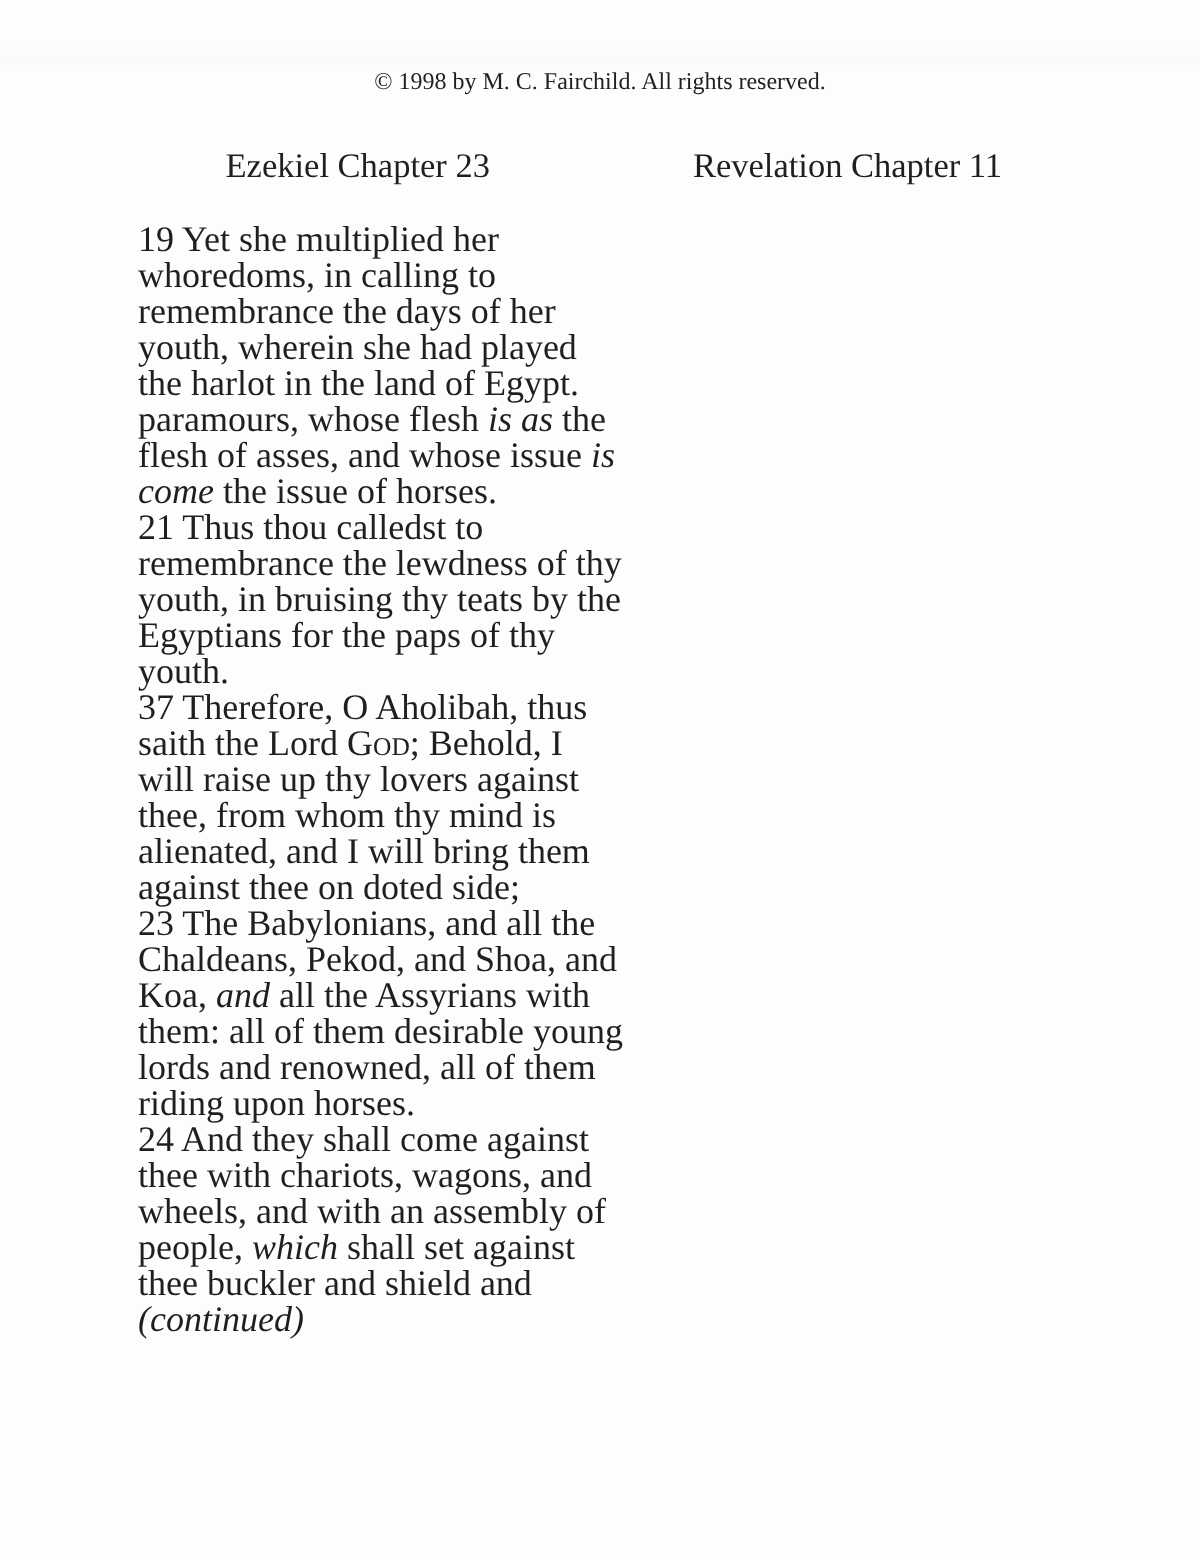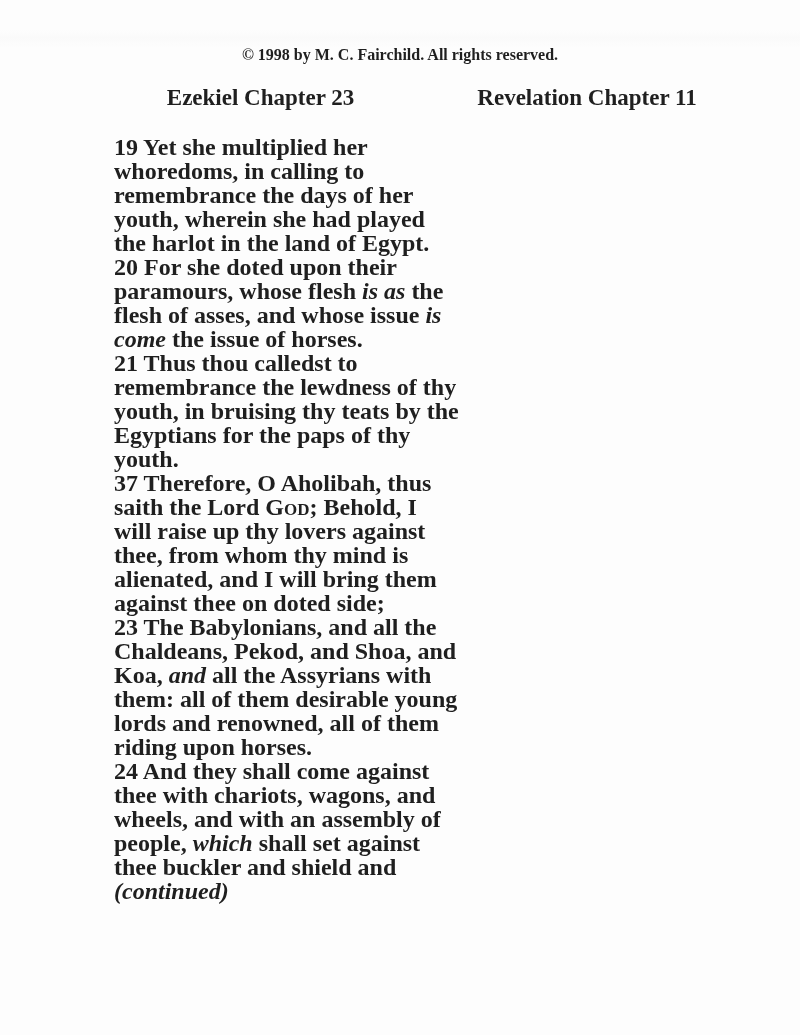--- a/index.html
+++ b/index.html
@@ -14,32 +14,30 @@
     
     background-image: linear-gradient(
       to bottom,
       #fdfdfd 0px, #fdfdfd 30px,
       #fafafa 38px, #fdfdfd 48px,
       #fdfdfd 1035px
     );
     font-family: "Liberation Serif", "DejaVu Serif", serif;
     color: #1f1f1f;
     overflow: hidden;
-    font-weight: bold;
   }
   .copyright {
     padding-top: 45px;
     text-align: center;
     font-size: 16px;
     line-height: 20px;
   }
   .columns {
     display: flex;
-    margin-top: 19px;
-    padding-left: 22px;
+    margin-top: 32px;
   }
   .col-left {
     margin-left: 92px;
     width: 293px;
     flex: 0 0 auto;
   }
   .col-right {
     margin-left: 55px;
     width: 250px;
     flex: 0 0 auto;
@@ -79,21 +77,20 @@
   <div class="columns">
 
     <div class="col-left">
       <div class="col-title">Ezekiel Chapter 23</div>
       <div class="verses">
           <div class="verse-line"><span>19 Yet she multiplied her</span></div>
           <div class="verse-line"><span>whoredoms, in calling to</span></div>
           <div class="verse-line"><span>remembrance the days of her</span></div>
           <div class="verse-line"><span>youth, wherein she had played</span></div>
           <div class="verse-line"><span>the harlot in the land of Egypt.</span></div>
-          <div class="verse-line"><span>20 For she doted upon their</span></div>
           <div class="verse-line"><span>paramours, whose flesh </span><span class="it">is as</span><span> the</span></div>
           <div class="verse-line"><span>flesh of asses, and whose issue </span><span class="it">is</span></div>
           <div class="verse-line"><span class="it">come</span><span> the issue of horses.</span></div>
           <div class="verse-line"><span>21 Thus thou calledst to</span></div>
           <div class="verse-line"><span>remembrance the lewdness of thy</span></div>
           <div class="verse-line"><span>youth, in bruising thy teats by the</span></div>
           <div class="verse-line"><span>Egyptians for the paps of thy</span></div>
           <div class="verse-line"><span>youth.</span></div>
           <div class="verse-line"><span>37 Therefore, O Aholibah, thus</span></div>
           <div class="verse-line"><span>saith the Lord </span><span class="sc">God</span><span>; Behold, I</span></div>

